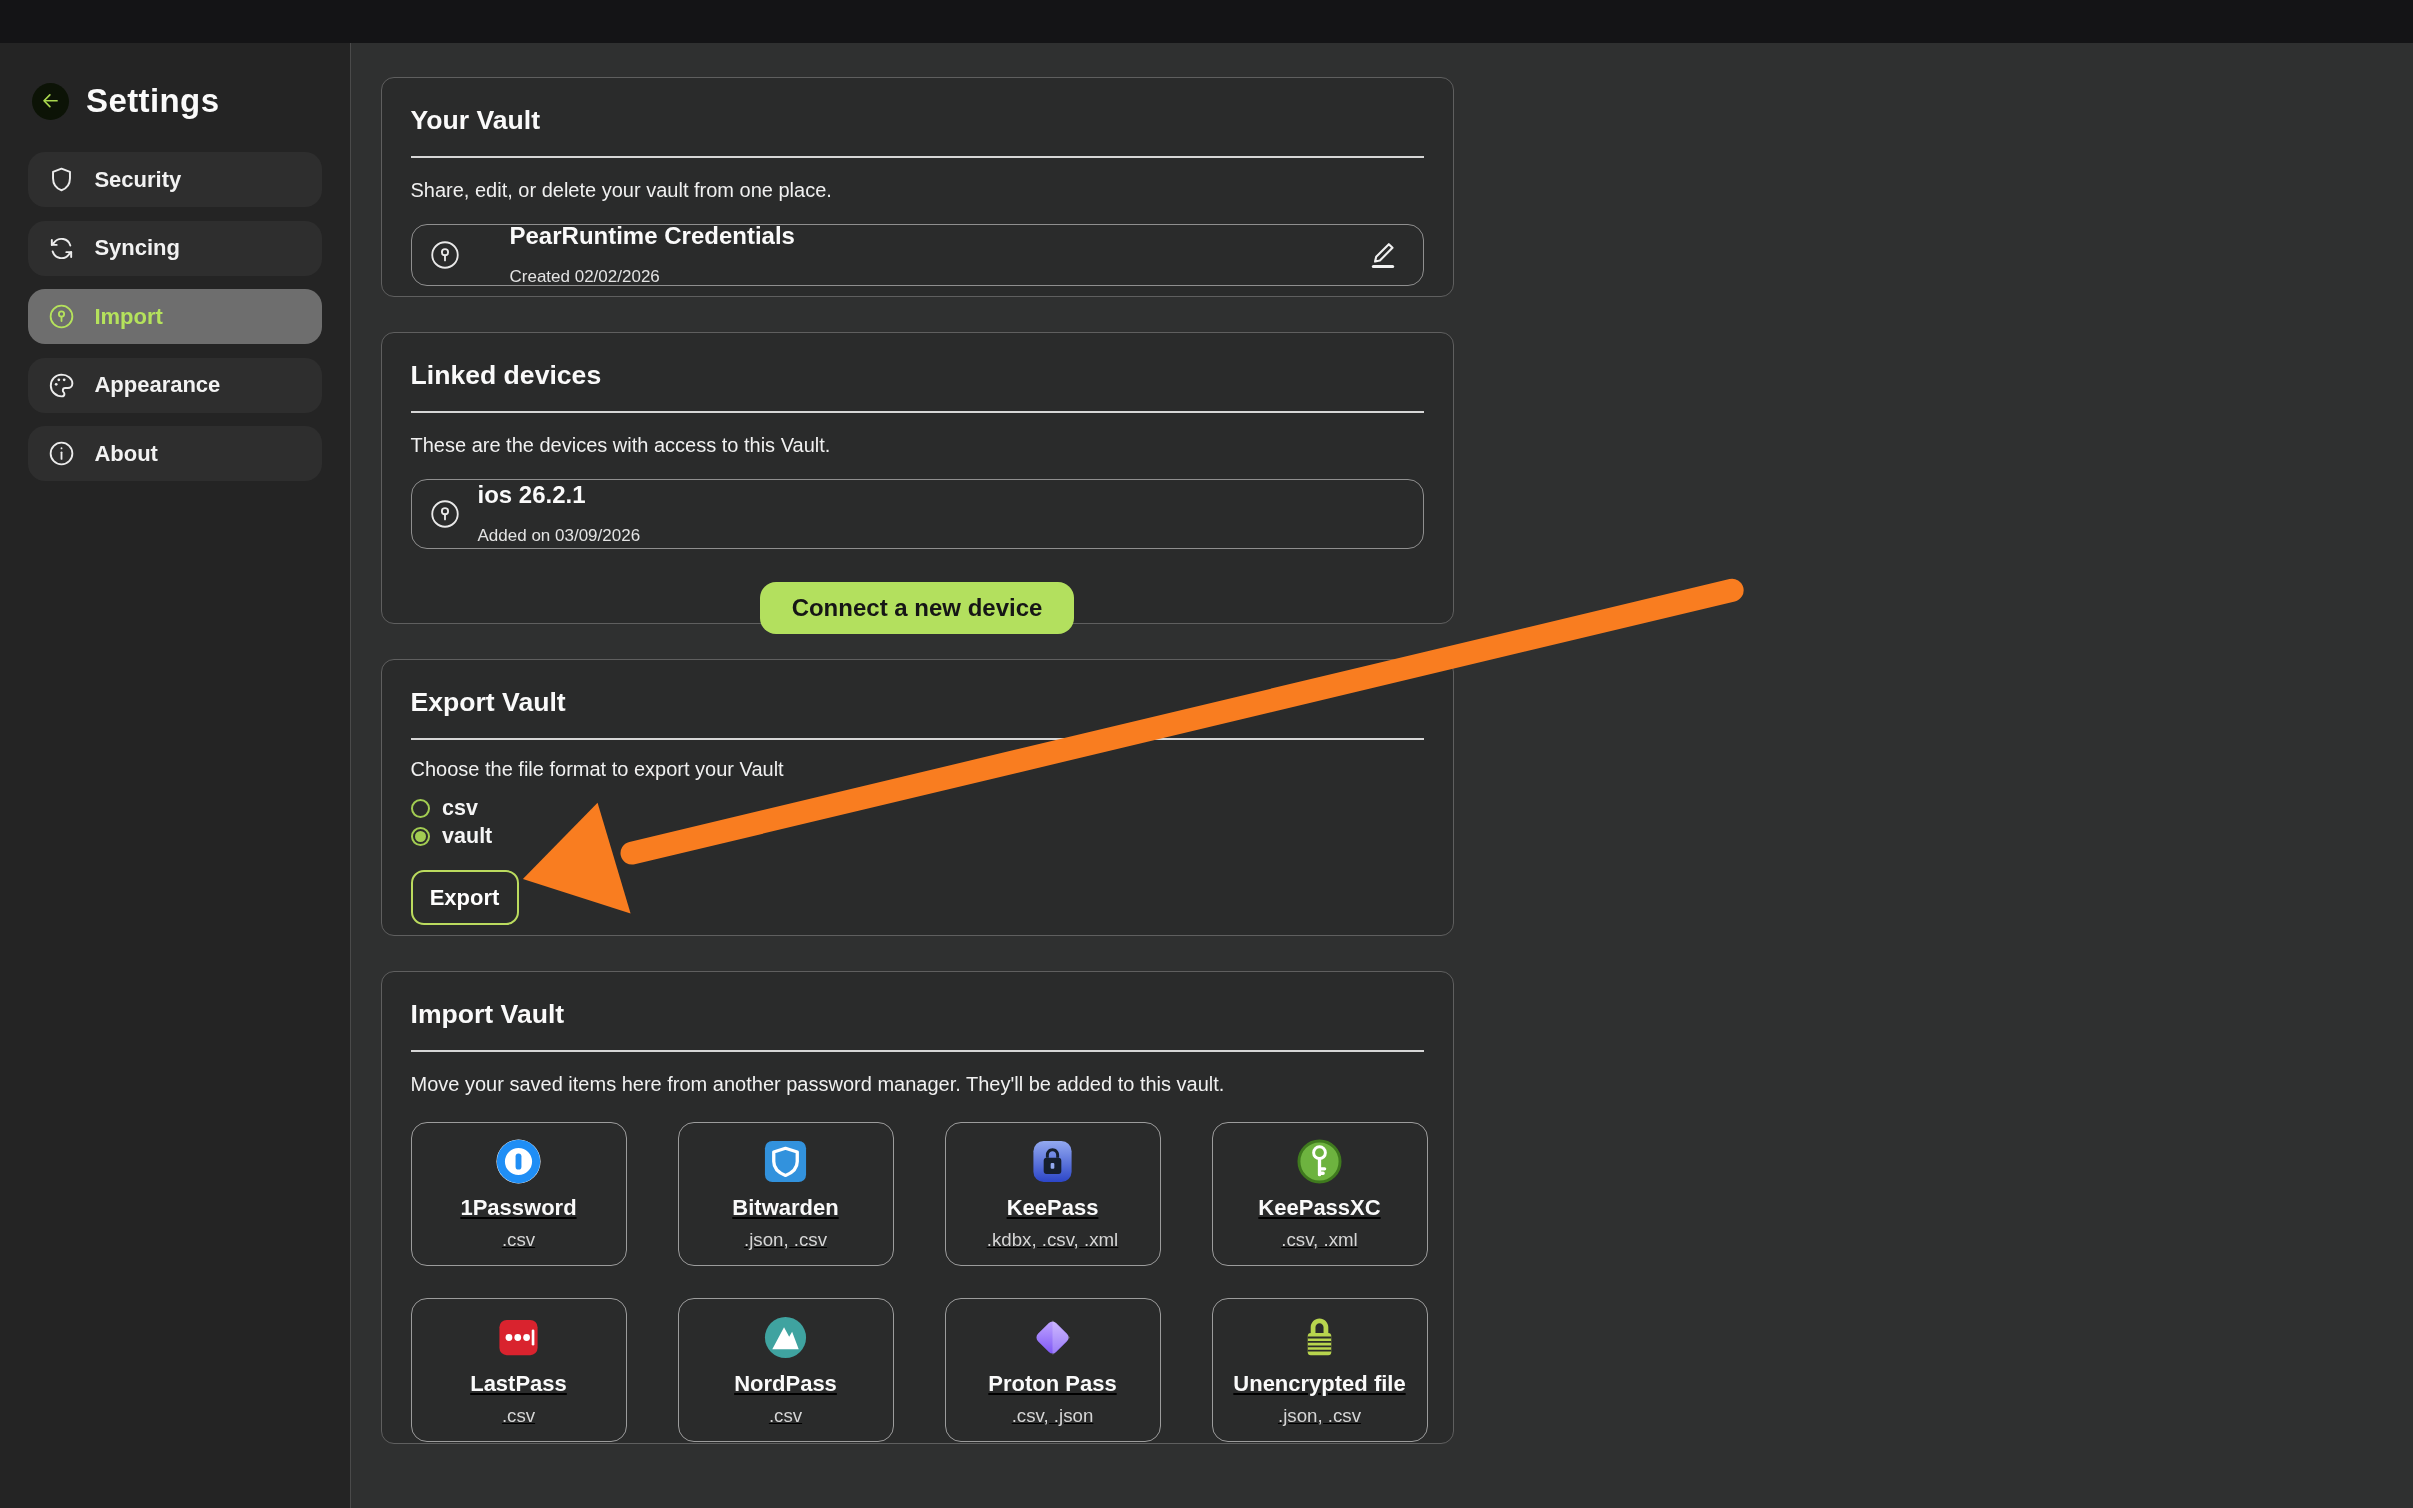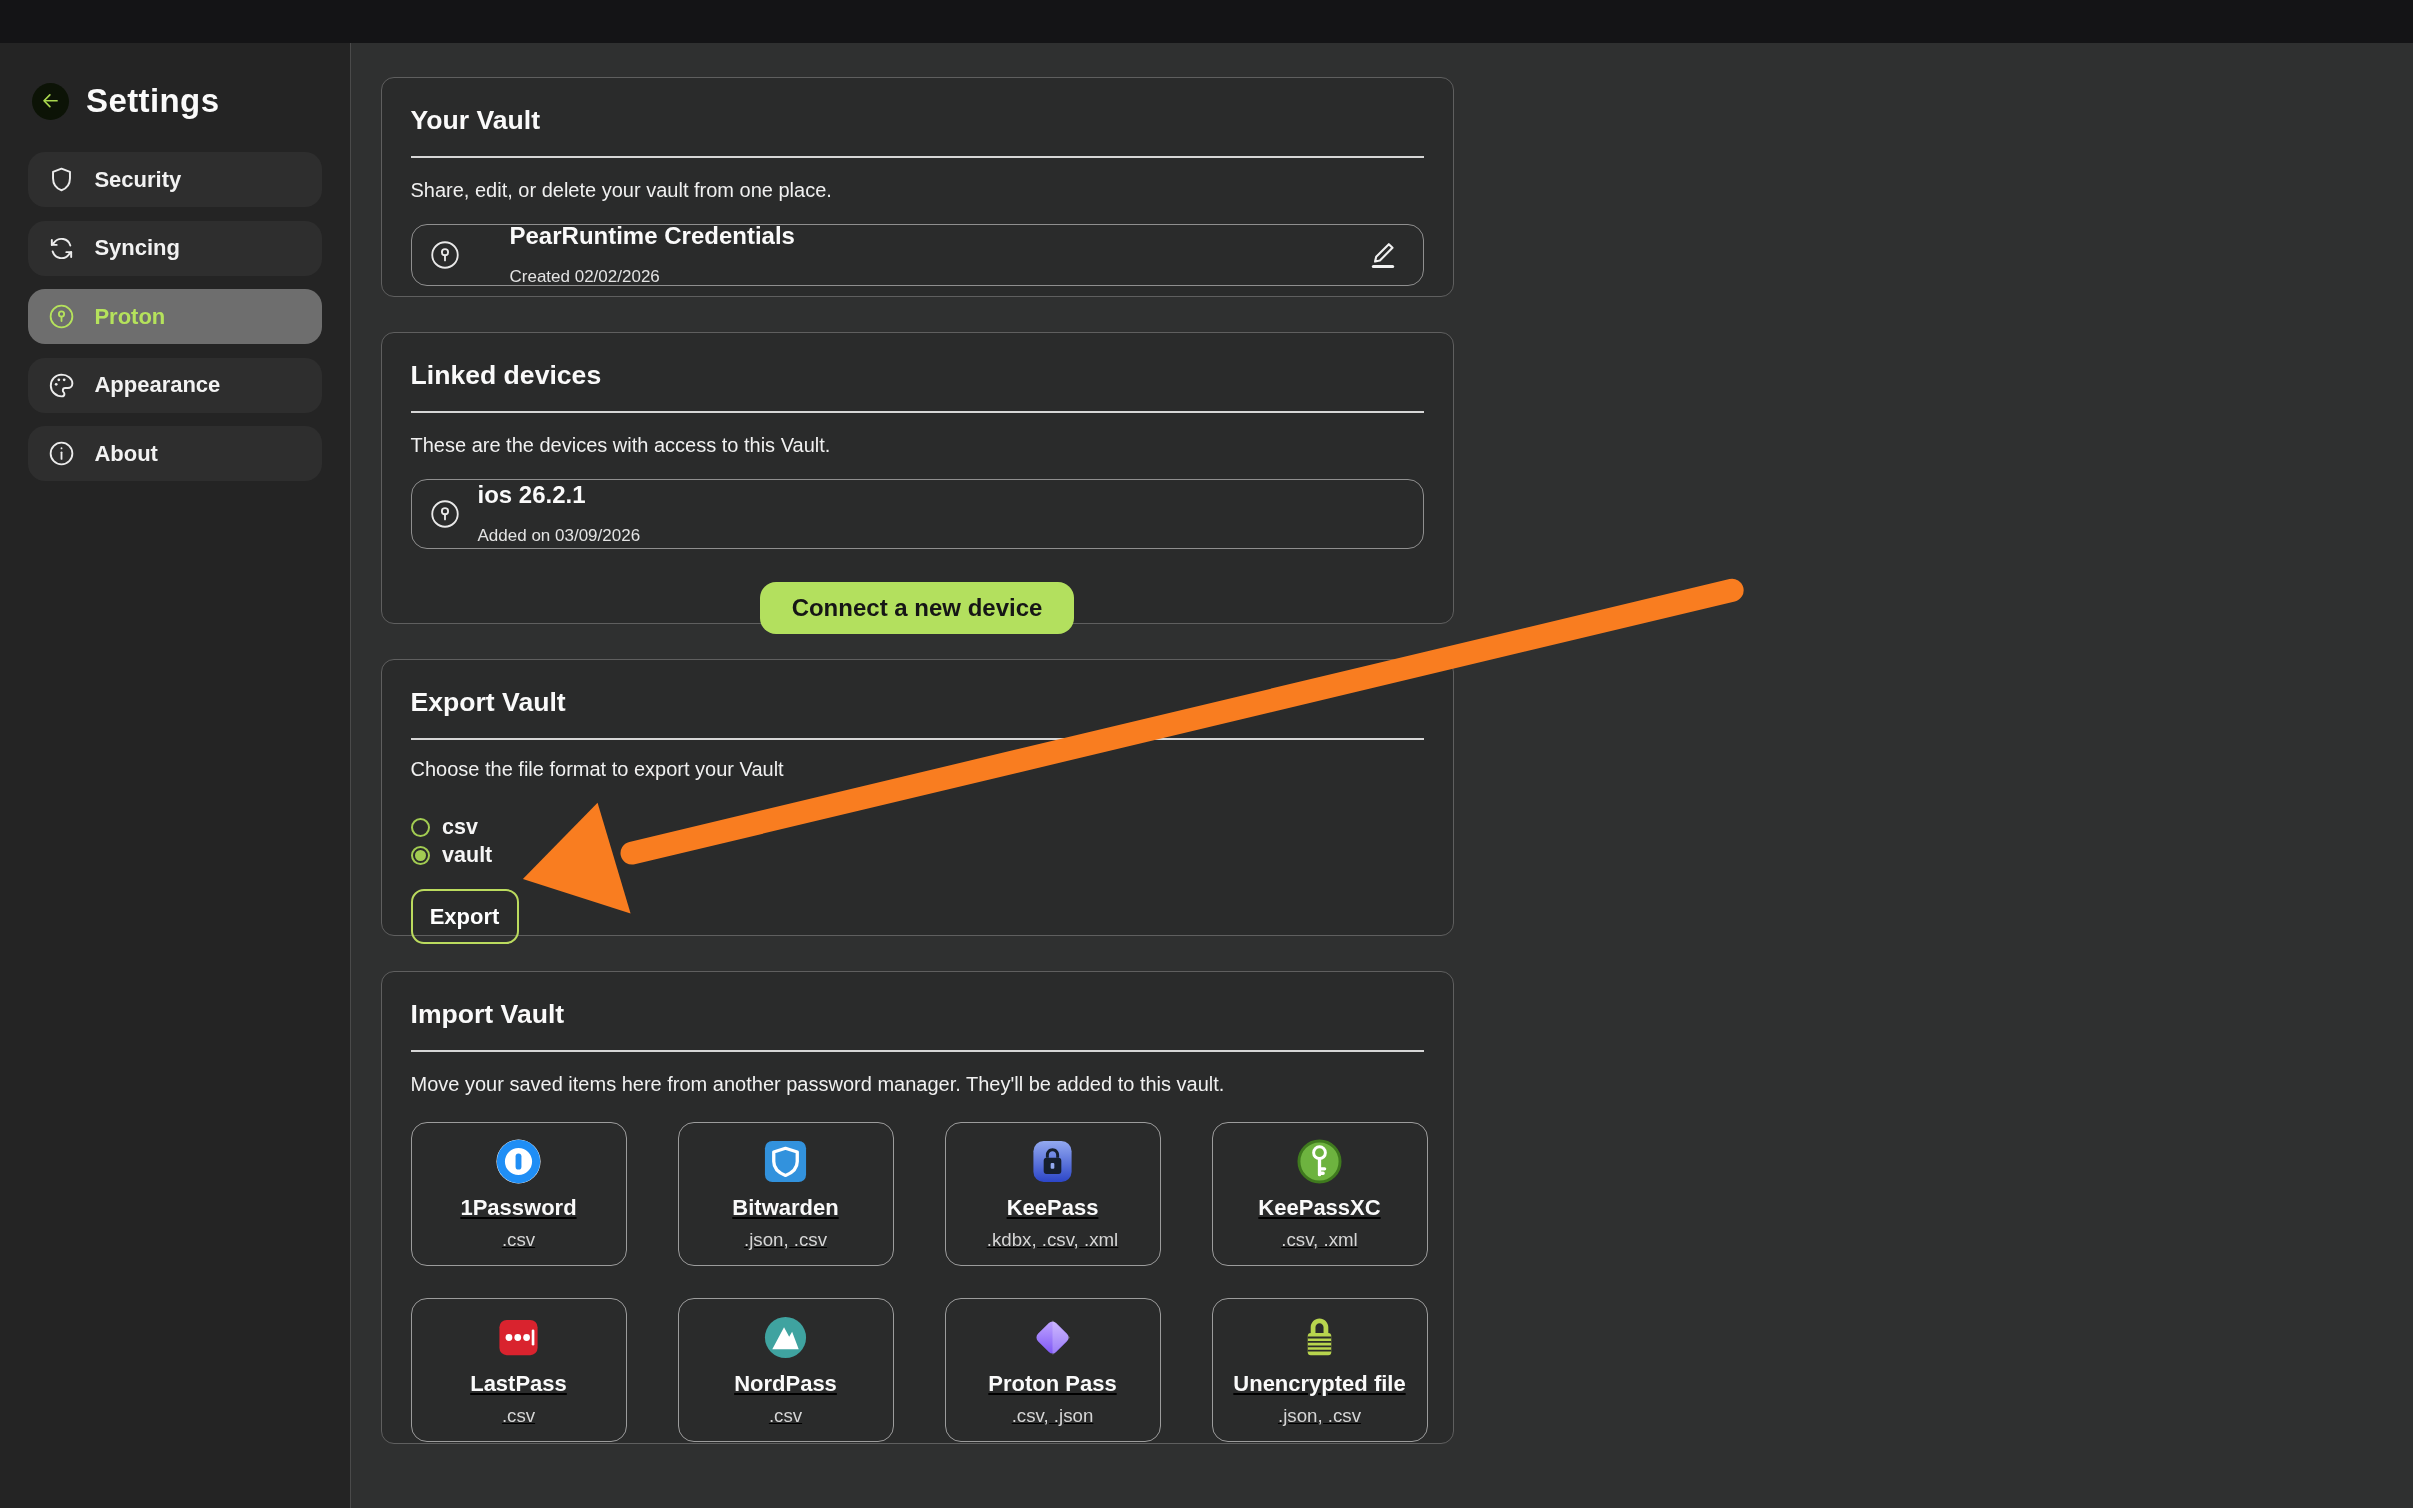--- a/index.html
+++ b/index.html
@@ -40,21 +40,21 @@
   .row-icon{width:34px;height:34px;color:#e9e9e9;flex-shrink:0;display:flex;align-items:center;justify-content:center;}
   .row-icon svg{width:34px;height:34px;}
   .row-text{display:flex;flex-direction:column;justify-content:center;}
   .row-name{font-size:24px;font-weight:600;color:#fafafa;line-height:1.15;}
   .row-sub{font-size:17px;color:#e3e3e3;margin-top:17px;}
   .edit-btn{margin-left:auto;background:none;border:none;color:#f0f0f0;cursor:pointer;width:37px;height:40px;display:flex;align-items:center;justify-content:center;}
   .edit-btn svg{width:34px;height:37px;}
 
   .connect-btn{display:block;margin:33px auto 0;height:52px;padding:0 32px;background:#b3e05e;color:#161616;font-weight:bold;font-size:24px;border:none;border-radius:16px;cursor:pointer;font-family:inherit;}
 
-  .radios{margin-top:32px;}
+  .radios{margin-top:13px;}
   .radio-row{display:flex;align-items:center;gap:12.2px;height:28px;cursor:pointer;}
   .radio{width:19.4px;height:19.4px;border-radius:50%;border:2.9px solid #a2cc52;box-sizing:border-box;position:relative;flex-shrink:0;}
   .radio.selected::after{content:'';position:absolute;inset:2.2px;border-radius:50%;background:#a2cc52;}
   .radio-label{font-size:21.5px;font-weight:bold;color:#f5f5f5;}
   .export-btn{margin-top:20px;width:108px;height:55px;border:2.2px solid #bbdb5e;border-radius:13px;background:transparent;color:#ffffff;font-size:22px;font-weight:bold;cursor:pointer;font-family:inherit;}
 
   .import-grid{margin-top:26px;display:grid;grid-template-columns:repeat(4,216px);gap:32px 51px;text-decoration:underline;}
   .tile{height:142px;border:1.4px solid #9c9c9c;border-radius:16px;display:flex;flex-direction:column;align-items:center;justify-content:center;cursor:pointer;background:transparent;}
   .tile-icon{width:47px;height:47px;display:flex;align-items:center;justify-content:center;}
   .tile-icon svg{width:47px;height:47px;}
@@ -104,21 +104,21 @@
         <span class="nlabel">Syncing</span>
       </div>
       <div class="nav-item active">
         <span class="nicon">
           <svg viewBox="0 0 24 24" fill="none" stroke="currentColor" stroke-width="1.5" stroke-linecap="round">
               <circle cx="12" cy="12" r="9"></circle>
               <circle cx="12" cy="10" r="2.2"></circle>
               <path d="M12 12.3v3.5"></path>
             </svg>
         </span>
-        <span class="nlabel">Proton</span>
+        <span class="nlabel">Import</span>
       </div>
       <div class="nav-item">
         <span class="nicon">
           <svg viewBox="0 0 24 24" fill="none" stroke="currentColor" stroke-width="1.6">
               <path d="M12 3a9 9 0 1 0 .3 18c1.4 0 2.1-1 2.1-2 0-.6-.3-1.1-.7-1.5-.4-.4-.6-.9-.6-1.4 0-1.1.9-2 2-2h2.1c2.1 0 3.8-1.6 3.8-3.7C21 6.1 16.9 3 12 3Z" stroke-linejoin="round"></path>
               <circle cx="7.6" cy="11" r="1.15" fill="currentColor" stroke="none"></circle>
               <circle cx="9.8" cy="7.3" r="1.15" fill="currentColor" stroke="none"></circle>
               <circle cx="14.2" cy="7.3" r="1.15" fill="currentColor" stroke="none"></circle>
             </svg>
         </span>

